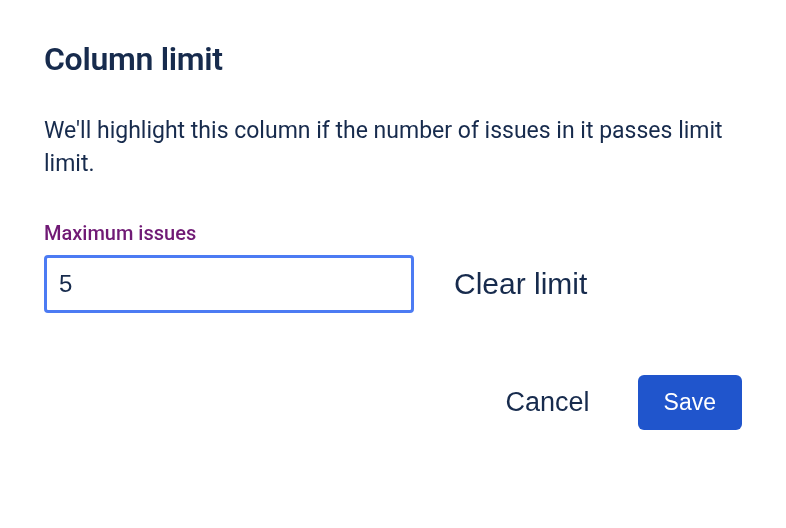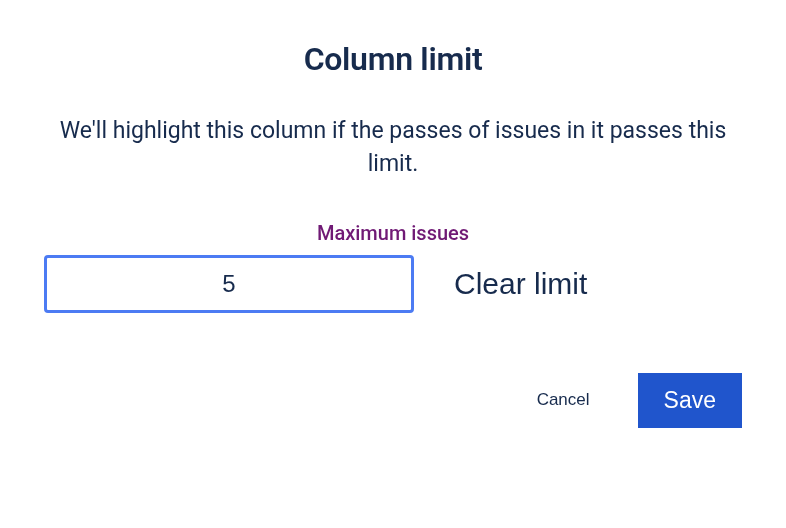--- a/index.html
+++ b/index.html
@@ -1,19 +1,18 @@
 <!DOCTYPE html>
 <html><head>
   <meta charset="utf-8">
   <style>
     * {
       box-sizing: border-box;
       margin: 0;
       padding: 0;
-      text-align: center;
     }
     body {
       font-family: -apple-system, BlinkMacSystemFont, "Segoe UI", Roboto, Helvetica, Arial, sans-serif;
       background: #ffffff;
       width: 786px;
       height: 528px;
       padding: 40px 44px;
       color: #172B4D;
     }
     .dialog-title {
@@ -63,45 +62,45 @@
       cursor: pointer;
       padding: 0;
     }
     .button-row {
       display: flex;
       justify-content: flex-end;
       align-items: center;
       gap: 28px;
     }
     .cancel-button {
-      font-size: 17px;
+      font-size: 27px;
       font-weight: 500;
       color: #172B4D;
       background: none;
       border: none;
       cursor: pointer;
       padding: 14px 20px;
     }
     .save-button {
       font-size: 23px;
       font-weight: 500;
       color: #ffffff;
       background: #2055CC;
       border: none;
-      border-radius: 0;
+      border-radius: 6px;
       cursor: pointer;
       padding: 14px 26px;
     }
   </style>
 </head>
 <body>
 
 <h1 class="dialog-title">Column limit</h1>
 
-<p class="dialog-description">We'll highlight this column if the passes of issues in it passes this limit.</p>
+<p class="dialog-description">We'll highlight this column if the number of issues in it passes limit limit.</p>
 
 <label class="field-label">Maximum issues</label>
 
 <div class="input-row">
   <input type="text" class="number-input" value="5" style="">
   <button class="clear-link">Clear limit</button>
 </div>
 
 <div class="button-row">
   <button class="cancel-button">Cancel</button>

